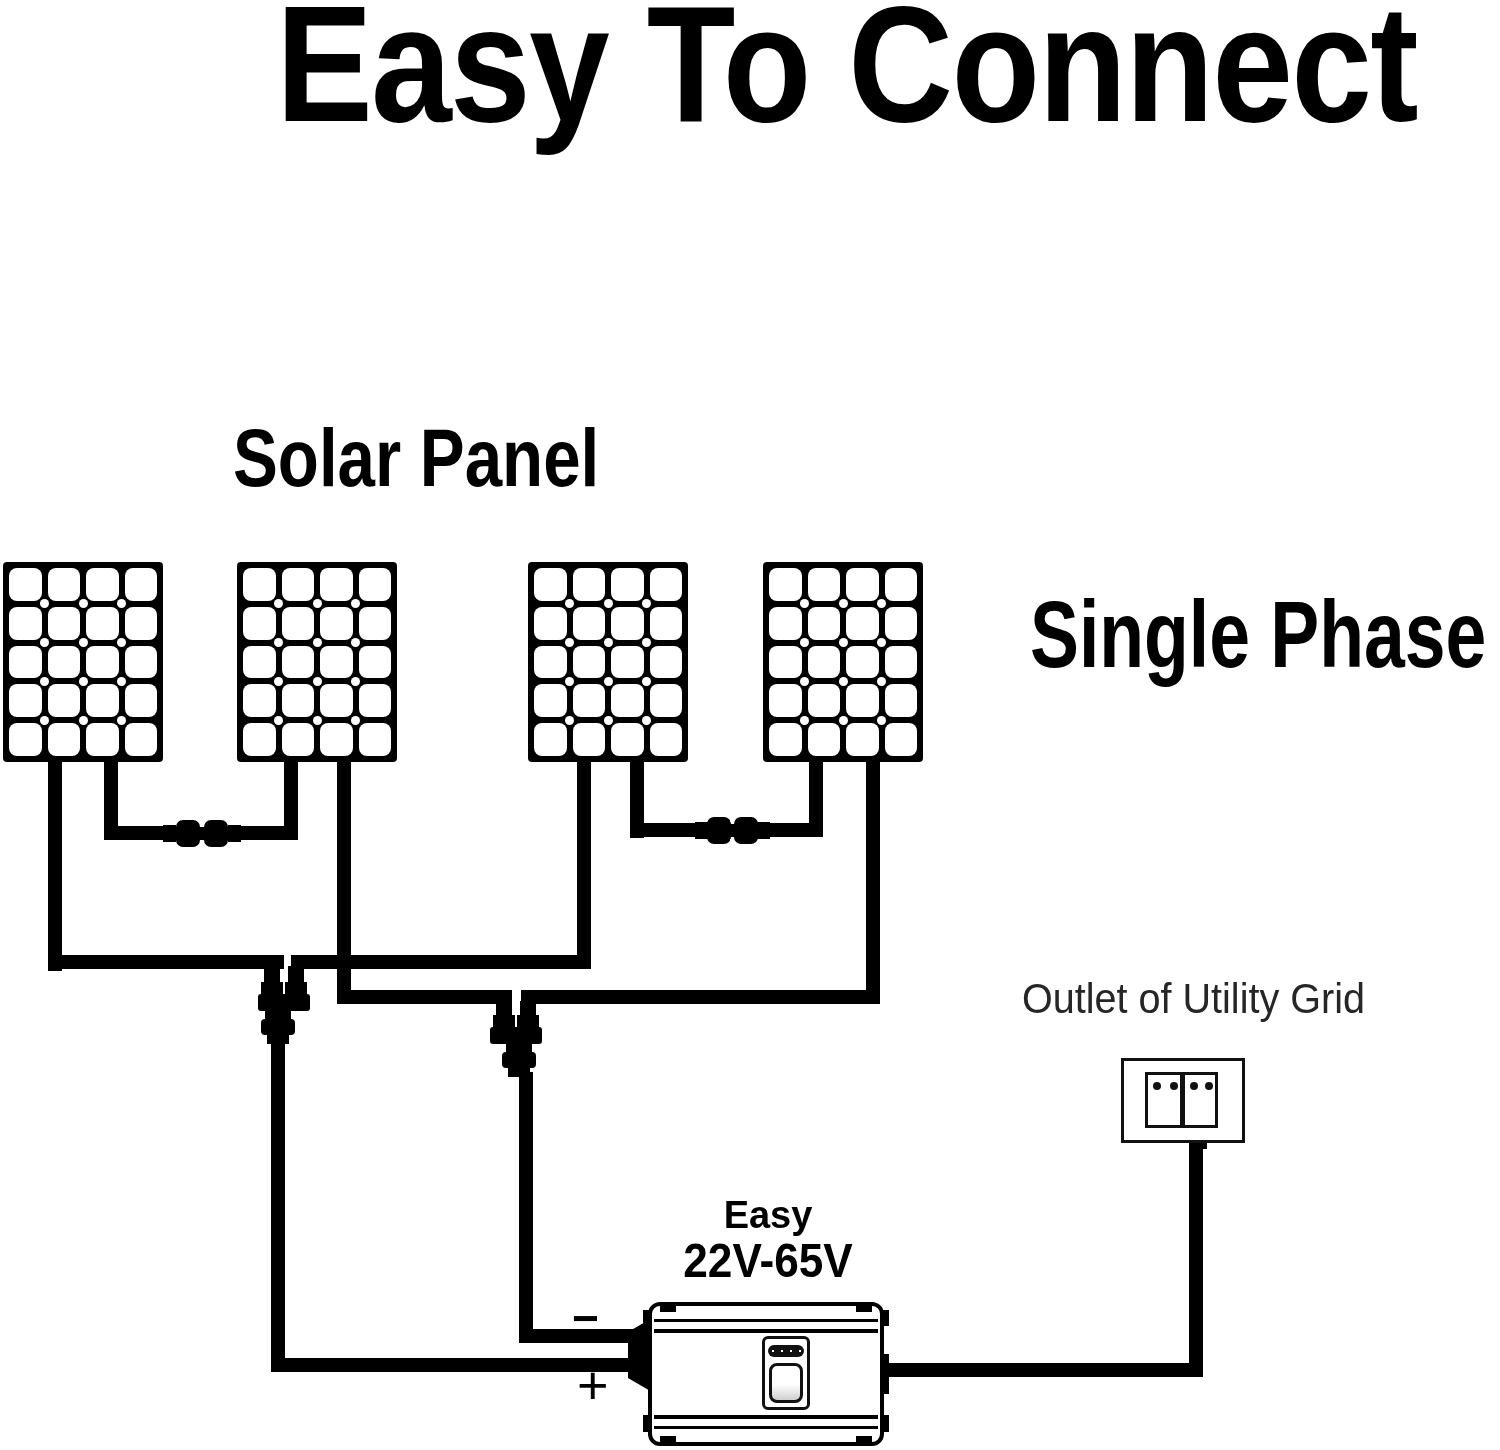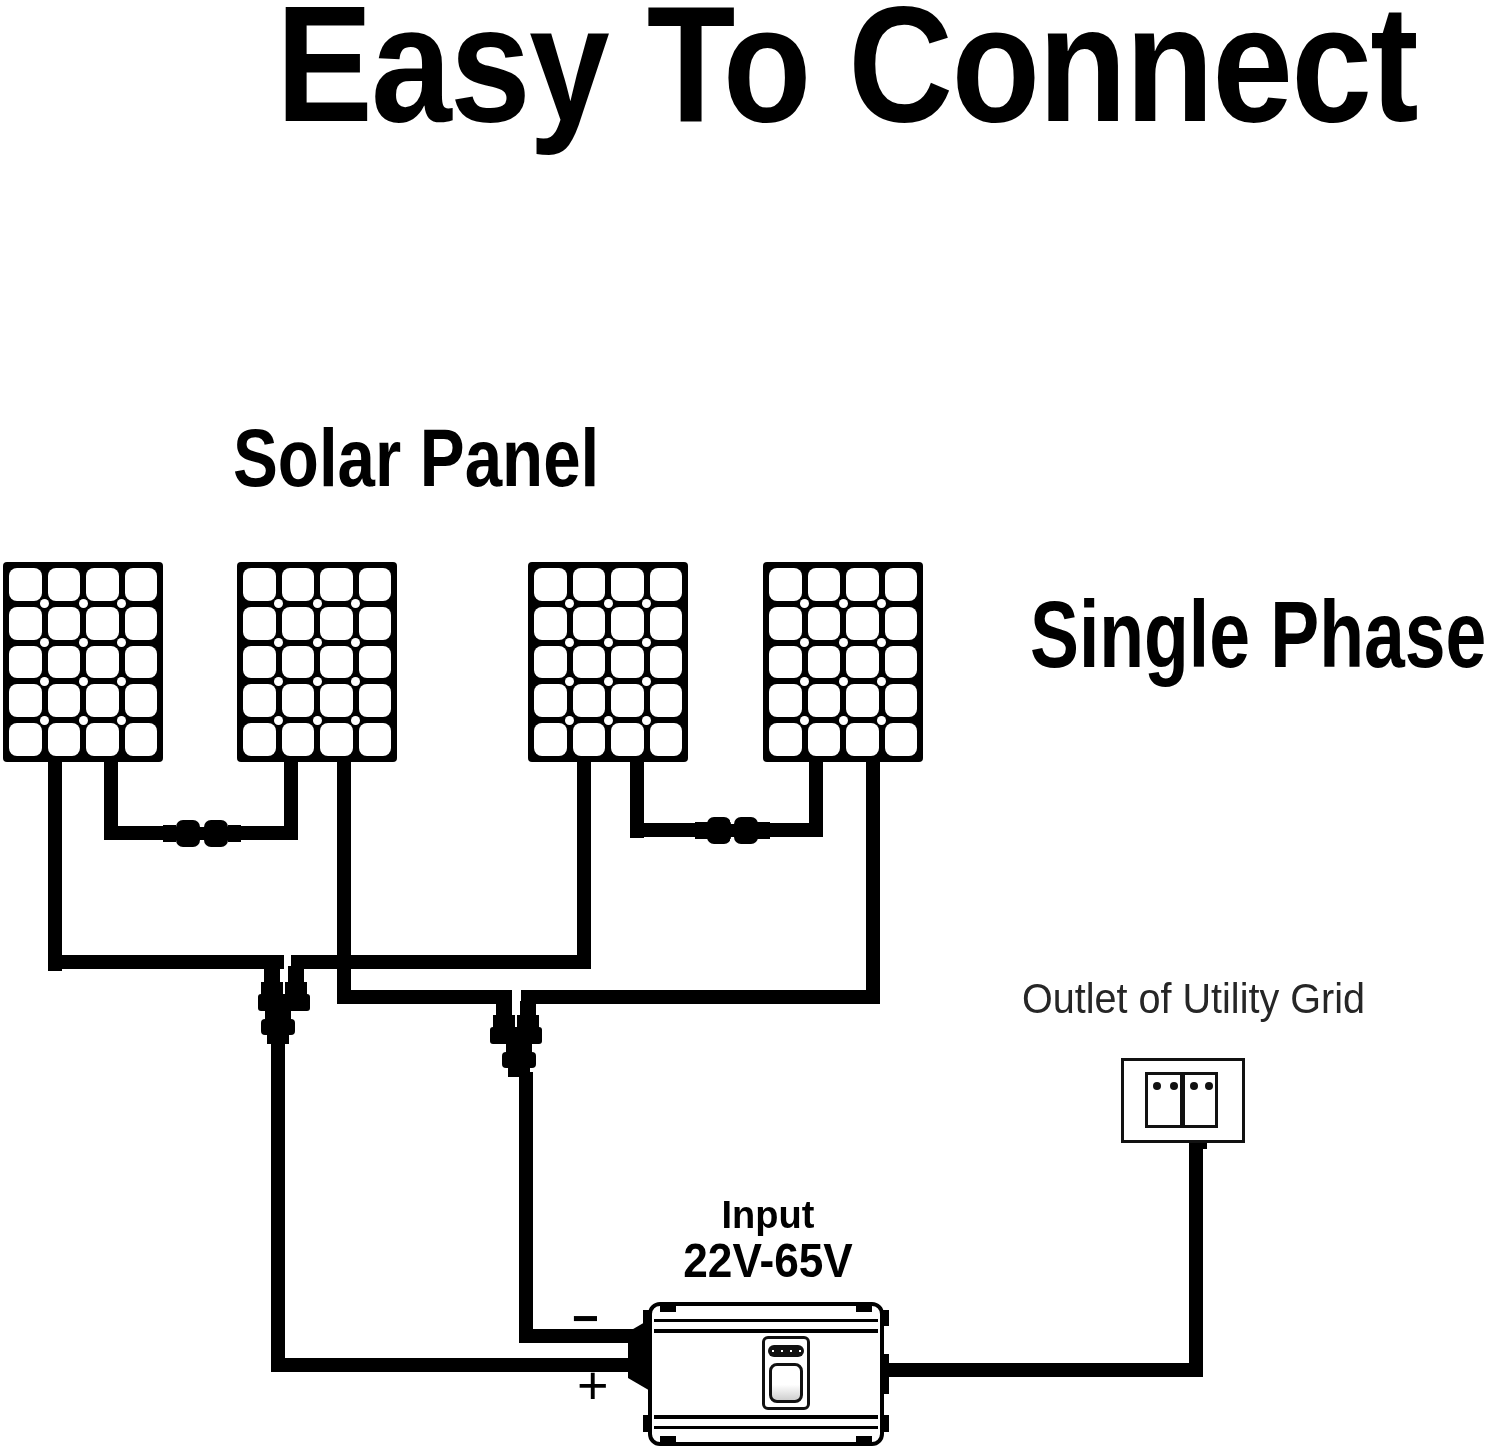--- a/index.html
+++ b/index.html
@@ -83,21 +83,21 @@
 <body>
 
 <div class="stage">
 
   <div class="txt title">Easy To Connect</div>
   <div class="txt lbl-solar">Solar Panel</div>
   <div class="txt lbl-phase">Single Phase</div>
   <div class="txt lbl-outlet">Outlet of Utility Grid</div>
 
   <div class="input-block">
-    <div class="input-line1">Input</div>
+    <div class="input-line1">Easy</div>
     <div class="input-line2">22V-65V</div>
   </div>
 
   <span class="sign sign-minus">−</span>
   <span class="sign sign-plus">+</span>
 
   <div class="wire" style="left:48px;top:762px;width:14px;height:209px;"></div>
   <div class="wire" style="left:48px;top:955px;width:236px;height:14px;"></div>
   <div class="wire" style="left:104px;top:762px;width:14px;height:78px;"></div>
   <div class="wire" style="left:104px;top:826px;width:66px;height:14px;"></div>

